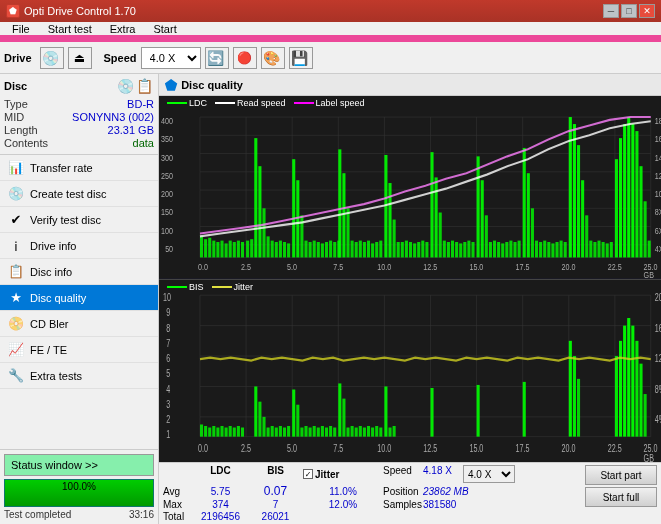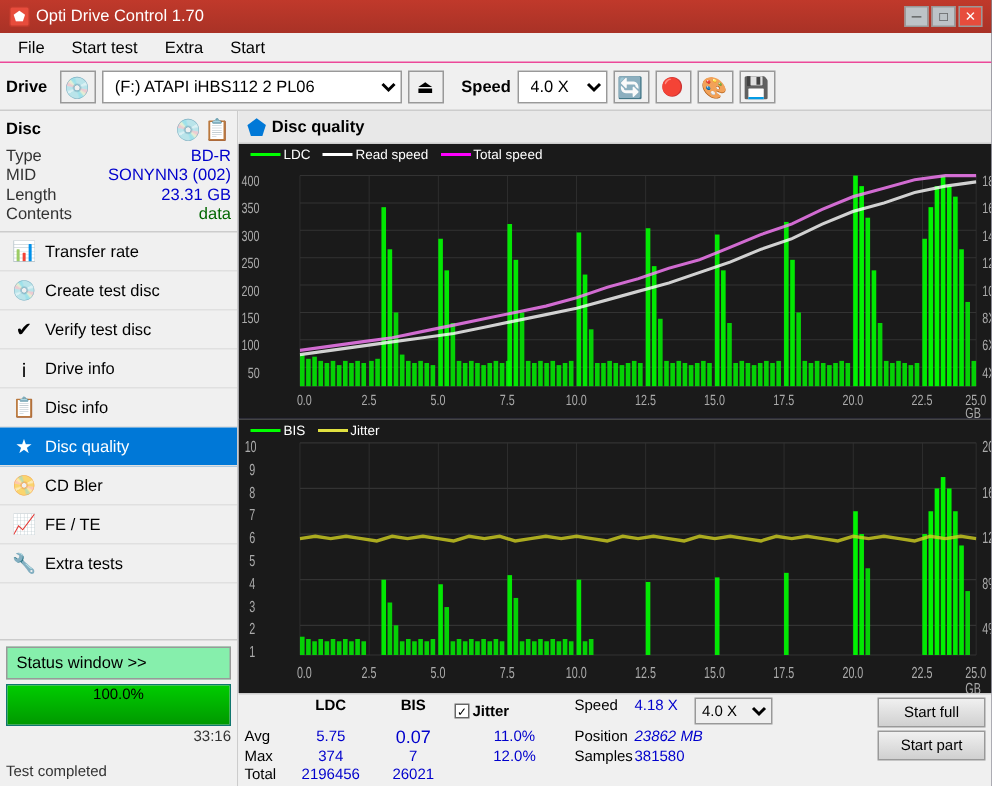--- a/index.html
+++ b/index.html
@@ -18,21 +18,21 @@
     }
     .title-bar-left { display: flex; align-items: center; gap: 4px; }
     .title-bar-icon { width: 14px; height: 14px; background: #e74c3c; border: 1px solid #c0392b; border-radius: 2px; font-size: 9px; color: white; display: flex; align-items: center; justify-content: center; }
     .title-bar-buttons { display: flex; gap: 2px; }
     .title-btn { width: 16px; height: 14px; background: #bdc3c7; border: 1px solid #999; font-size: 9px; display: flex; align-items: center; justify-content: center; cursor: pointer; color: #333; }
     .title-btn.close { background: #e74c3c; color: white; }
 
     
     .menu-bar {
       background: #f0f0f0;
-      border-bottom: 1px solid #ec4899;
+      border-bottom: 7px solid #ec4899;
       height: 20px;
       display: flex;
       align-items: center;
       padding: 0 4px;
       gap: 2px;
     }
     .menu-item { padding: 2px 8px; cursor: pointer; font-size: 11px; }
 
     
     .toolbar {
@@ -119,21 +119,21 @@
     }
     .progress-bar-fill {
       height: 100%; background: linear-gradient(to bottom, #00cc00, #009900);
       position: absolute; top: 0; left: 0;
     }
     .progress-text {
       position: absolute; width: 100%; text-align: center; font-size: 10px;
       top: 1px; z-index: 1;
     }
     .status-bottom { display: flex; justify-content: space-between; margin-top: 2px; }
-    .status-label { font-size: 10px; color: #333; margin-top: 23px; }
+    .status-label { font-size: 10px; color: #333; }
     .status-time { font-size: 10px; color: #333; }
 
     
     .content-area {
       flex: 1;
       background: white;
       display: flex;
       flex-direction: column;
       overflow: hidden;
     }
@@ -212,23 +212,20 @@
 <div class="menu-bar">
   <span class="menu-item">File</span>
   <span class="menu-item">Start test</span>
   <span class="menu-item">Extra</span>
   <span class="menu-item">Start</span>
 </div>
 
 <div class="toolbar">
   <span class="toolbar-label">Drive</span>
   <div class="toolbar-icon-btn">💿</div>
-  <select class="drive-select">
-    <option>(F:) ATAPI iHBS112 2 PL06</option>
-  </select>
   <div class="eject-btn">⏏</div>
   <span class="speed-label">Speed</span>
   <select class="speed-select">
     <option>4.0 X</option>
   </select>
   <div class="toolbar-icon-btn">🔄</div>
   <div class="toolbar-icon-btn" style="font-size:12px;">🔴</div>
   <div class="toolbar-icon-btn">🎨</div>
   <div class="toolbar-icon-btn">💾</div>
 </div>
@@ -330,21 +327,21 @@
           <div class="legend-item">
               <div class="legend-dot" style="background:#00ff00;"></div>
               <span>LDC</span>
             </div>
           <div class="legend-item">
               <div class="legend-dot" style="background:#ffffff;"></div>
               <span>Read speed</span>
             </div>
           <div class="legend-item">
               <div class="legend-dot" style="background:#ff00ff;"></div>
-              <span>Total speed</span>
+              <span>Label speed</span>
             </div>
         </div>
         <svg width="100%" height="100%" viewBox="0 0 490 130" preserveAspectRatio="none">
 
           <rect width="490" height="130" fill="#1a1a1a"></rect>
 
           <line x1="40" y1="15" x2="40" y2="115" stroke="#333" stroke-width="0.5"></line>
           <line x1="85" y1="15" x2="85" y2="115" stroke="#333" stroke-width="0.5"></line>
           <line x1="130" y1="15" x2="130" y2="115" stroke="#333" stroke-width="0.5"></line>
           <line x1="175" y1="15" x2="175" y2="115" stroke="#333" stroke-width="0.5"></line>
@@ -692,19 +689,19 @@
         </div>
 
         <div style="display:flex; align-items:center; gap:0px;">
           <div style="width:30px; font-size:10px;">Total</div>
           <div style="width:55px; text-align:center; font-size:10px; color:#0000cc;">2196456</div>
           <div style="width:55px; text-align:center; font-size:10px; color:#0000cc;">26021</div>
         </div>
       </div>
 
       <div class="action-btns">
+        <button class="start-btn">Start part</button>
         <button class="start-btn">Start full</button>
-        <button class="start-btn">Start part</button>
       </div>
     </div>
 
   </div>
 </div>
 
 </body></html>

